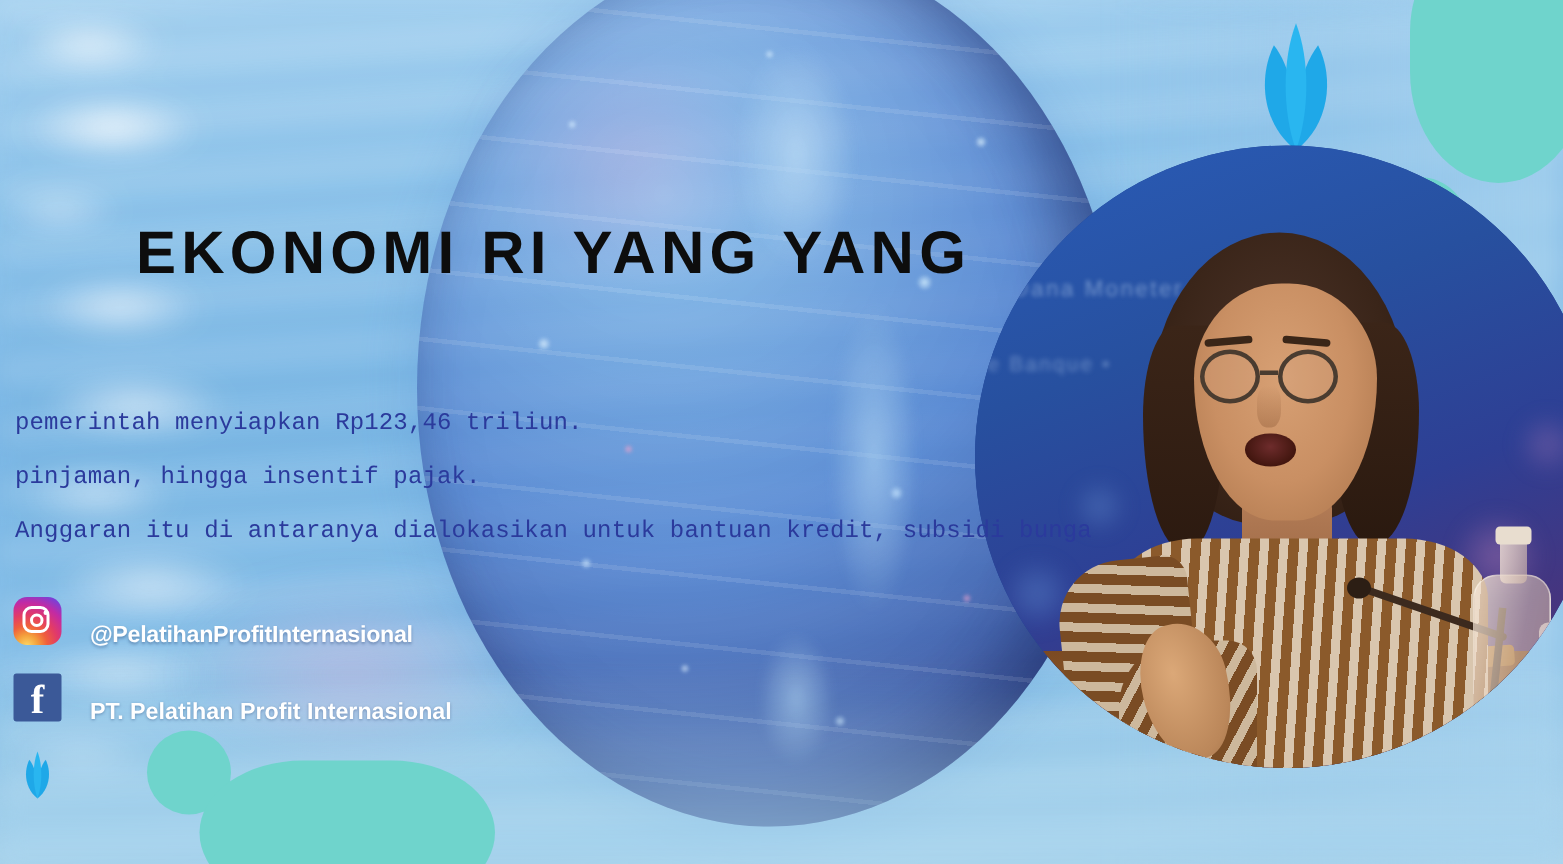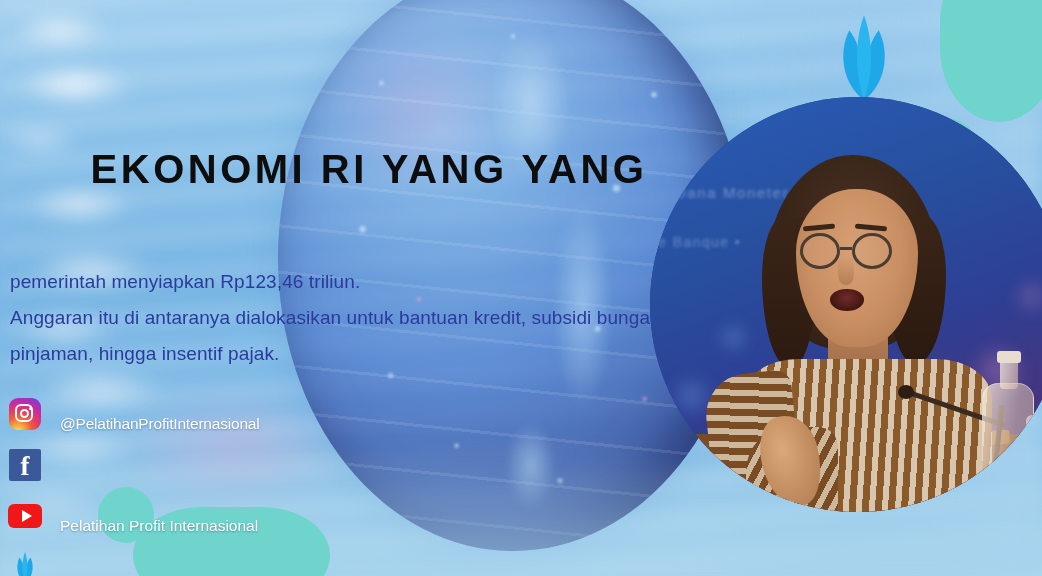--- a/index.html
+++ b/index.html
@@ -355,23 +355,23 @@
     white-space:pre-wrap;
   }
   .title-line { display:block; }
 
   
   .body-copy {
     position:absolute;
     left:10px; top:264px;
     width:680px;
     color:#2b3a9c;
-    font-size:19px;
+    font-size:16px;
     line-height:36px;
-    font-family:Liberation Sans, sans-serif;
+    font-family:Liberation Mono, monospace;
     letter-spacing:.1px;
   }
   .body-line { display:block; white-space:nowrap; }
 
   
   .social {
     position:absolute;
     left:8px; top:392px;
     width:560px;
   }
@@ -384,21 +384,21 @@
   .sicon {
     width:34px; height:34px;
     flex:0 0 34px;
     position:relative;
     display:flex; align-items:center; justify-content:center;
   }
   .slabel {
     margin-left:18px;
     color:#ffffff;
     font-size:15.5px;
-    font-weight:normal;
+    font-weight:bold;
     font-family:"Liberation Sans", sans-serif;
     text-shadow:0 1px 2px rgba(40,70,120,.45);
     white-space:nowrap;
     margin-top:19px;
   }
   .slabel.ig { letter-spacing:-.2px; }
 
   
   .ig-box {
     width:32px; height:32px; border-radius:9px;
@@ -524,52 +524,45 @@
     <div class="p-glass2"></div>
   </div>
 
   <div class="title">
     <span class="title-line">EKONOMI RI YANG YANG</span>
     
   </div>
 
   <div class="body-copy">
     <span class="body-line"> pemerintah menyiapkan Rp123,46 triliun.</span>
+    <span class="body-line">pinjaman, hingga insentif pajak.</span>
     <span class="body-line">Anggaran itu di antaranya dialokasikan untuk bantuan kredit, subsidi bunga</span>
-    <span class="body-line">pinjaman, hingga insentif pajak.</span>
   </div>
 
   <div class="social">
 
     <div class="srow">
       <div class="sicon">
         <div class="ig-box"></div>
         <div class="ig-sq"></div>
         <div class="ig-circ"></div>
         <div class="ig-dot"></div>
       </div>
       <div class="slabel ig">@PelatihanProfitInternasional</div>
     </div>
 
     <div class="srow">
       <div class="sicon">
         <div class="fb-box">
           <span class="fb-f">f</span>
         </div>
       </div>
+      <div class="slabel">PT. Pelatihan Profit Internasional</div>
     </div>
 
-    <div class="srow">
-      <div class="sicon">
-        <div class="yt-box">
-          <div class="yt-tri"></div>
-        </div>
-      </div>
-      <div class="slabel">Pelatihan Profit Internasional</div>
-    </div>
 
     <div class="srow">
       <div class="sicon">
         <svg class="lotus-sm" viewBox="0 0 100 100" aria-hidden="true">
           <path d="M50 98 C26 80 22 46 34 22 C48 40 52 72 50 98 Z" fill="#1fa8e8"></path>
           <path d="M50 98 C74 80 78 46 66 22 C52 40 48 72 50 98 Z" fill="#1fa8e8"></path>
           <path d="M50 98 C40 70 40 32 50 6 C60 32 60 70 50 98 Z" fill="#29b6f0"></path>
         </svg>
       </div>
     </div>

